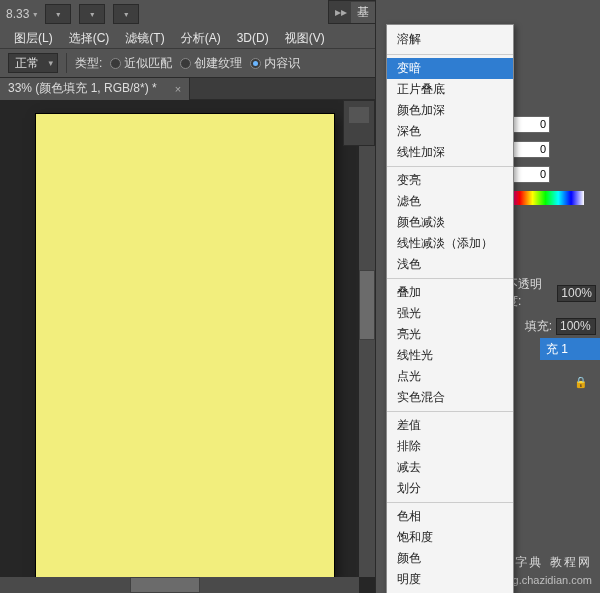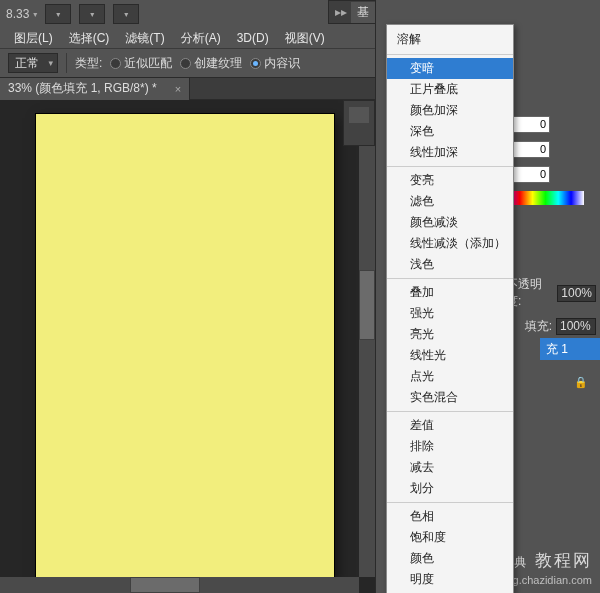--- a/index.html
+++ b/index.html
@@ -29,21 +29,21 @@
 .panelstrip .pi{width:20px;height:16px;background:#555}
 .right{position:absolute;top:0;right:0;width:225px;height:593px;background:#535353;border-left:1px solid #2a2a2a}
 .basicbar{position:absolute;top:0;left:328px;right:78px;height:24px;background:#3e3e3e;border:1px solid #2a2a2a;display:flex;align-items:center;color:#ddd;padding:0 6px;gap:4px}
 .basicbar .tabb{background:#535353;padding:2px 6px}
 .winbtns{position:absolute;top:2px;right:4px;display:flex;gap:0}
 .winbtns .wb{width:24px;height:18px;border:1px solid #8a8a8a;background:linear-gradient(#e8e8e8,#cfcfcf);display:flex;align-items:center;justify-content:center;font-size:10px}
 .winbtns .wb.close{background:linear-gradient(#e07a62,#c84b2e);color:#fff}
 .blend-menu{position:absolute;top:24px;left:386px;width:128px;background:#f4f4f4;border:1px solid #8a8a8a;box-shadow:2px 2px 6px rgba(0,0,0,.4);z-index:50}
 .blend-menu .grp{padding:3px 0;border-bottom:1px solid #ccc}
 .blend-menu .grp:last-child{border-bottom:none}
-.blend-menu .mi{padding:2px 23px;color:#222;white-space:nowrap}
+.blend-menu .mi{padding:2px 10px;color:#222;white-space:nowrap}
 .blend-menu .mi.sel{background:#2f7dd1;color:#fff}
 .blend-menu .mi.top{padding:3px 10px}
 .color-section{position:absolute;top:116px;right:6px;width:100px}
 .slider-row{display:flex;align-items:center;gap:6px;margin-bottom:8px}
 .sldot{width:10px;height:10px;border:1px solid #888}
 .sldot.r{background:#e33}
 .sldot.g{background:#2c2}
 .sldot.b{background:#36f}
 .valbox{width:40px;height:17px;background:#fff;border:1px solid #666;color:#000;text-align:right;padding:0 3px;font-size:11px;line-height:15px}
 .spectrum{height:14px;width:90px;background:linear-gradient(90deg,#000,#f0f,#f00,#ff0,#0f0,#0ff,#00f,#fff);margin-top:2px}
@@ -194,15 +194,15 @@
         <span class="val">100%</span>
       </div>
   </div>
   <div class="layer-fill">
       <span>充 1</span>
     </div>
   <div class="lock">🔒</div>
 </div>
 
 <div class="watermark">
-  <div class="big"><span>查字典</span> <span style="font-size:17px">教程网</span></div>
+  <div class="big"><span>查字典</span> <span style="font-size:12px">教程网</span></div>
   <div class="sm">jiaocheng.chazidian.com</div>
 </div>
 
 </body></html>

